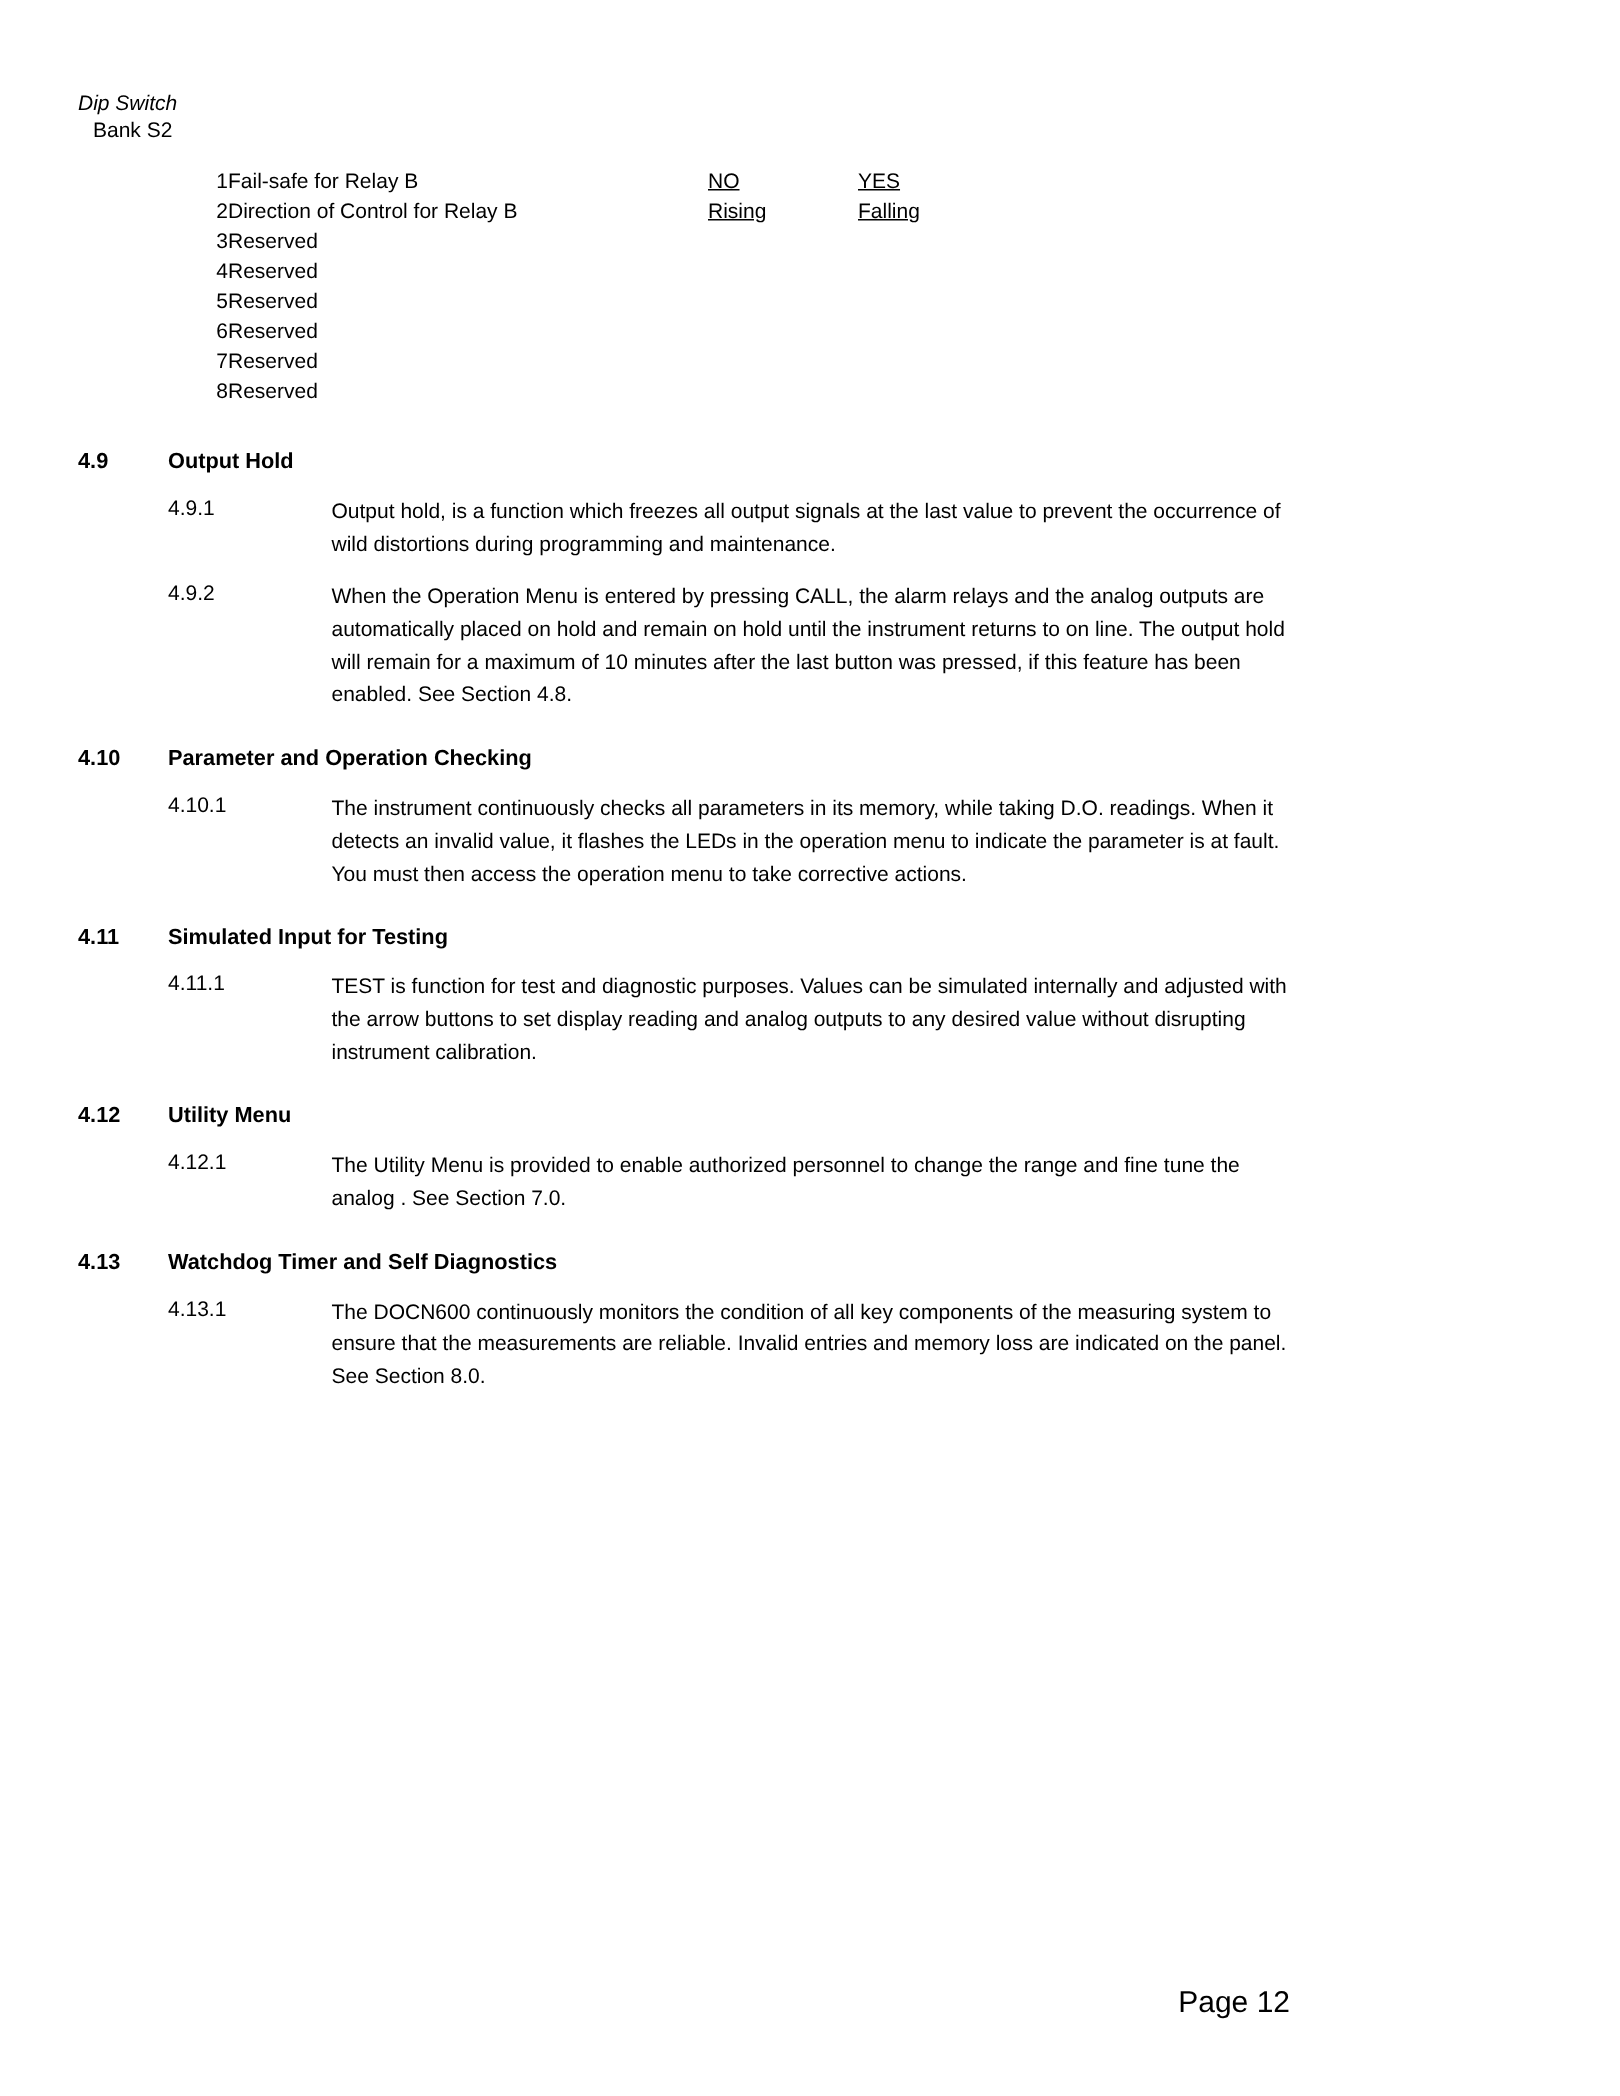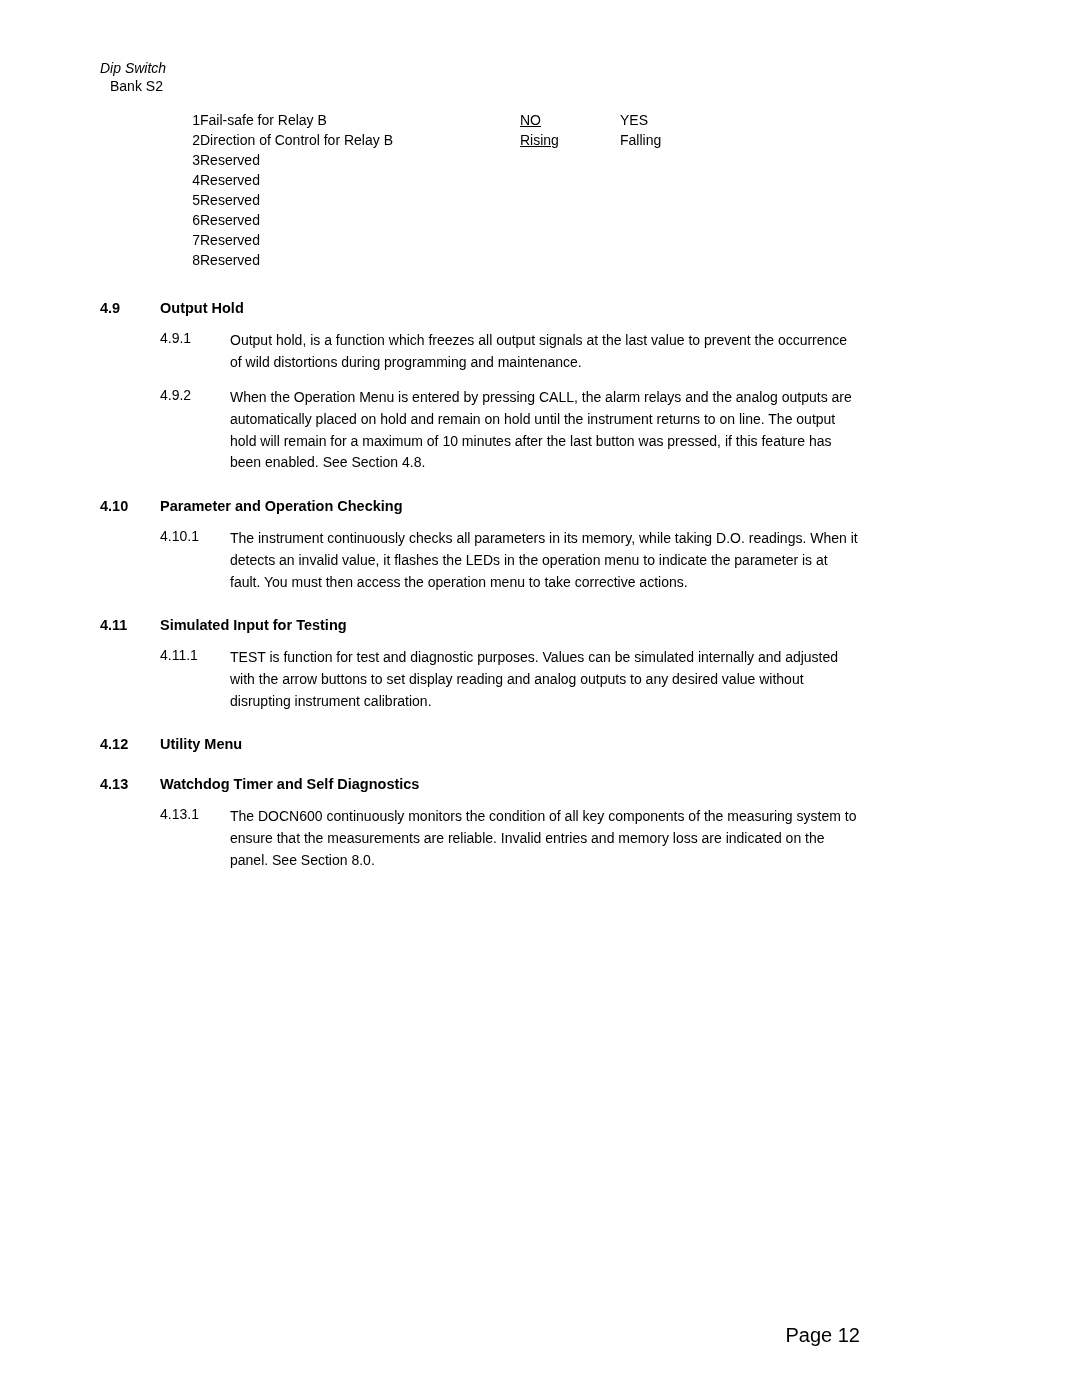--- a/index.html
+++ b/index.html
@@ -14,21 +14,21 @@
       font-size: 14px;
       color: #000000;
       width: 1080px;
       min-height: 1397px;
       position: relative;
     }
 
     .page {
       width: 940px;
       min-height: 1397px;
-      padding: 60px 80px 60px 100px;
+      padding: 60px 80px 60px 52px;
       position: relative;
     }
 
     .dip-switch-title {
       font-style: italic;
       font-size: 14px;
       margin-bottom: 2px;
     }
 
     .dip-switch-subtitle {
@@ -63,20 +63,21 @@
       padding-right: 60px;
     }
 
     .dip-no {
       width: 100px;
       text-decoration: underline;
     }
 
     .dip-yes {
       width: 100px;
+      text-decoration: underline;
     }
 
     .section-heading {
       font-weight: bold;
       font-size: 14.5px;
       margin-bottom: 14px;
       margin-top: 24px;
     }
 
     .section-num {
@@ -85,20 +86,21 @@
     }
 
     .subsection {
       margin-left: 60px;
       margin-bottom: 20px;
     }
 
     .subsection-row {
       display: flex;
       margin-bottom: 14px;
+      gap: 39px;
     }
 
     .subsection-num {
       min-width: 70px;
       font-size: 14px;
     }
 
     .subsection-text {
       flex: 1;
       font-size: 14px;
@@ -204,20 +206,26 @@
         <div class="section-heading"><span class="section-num">4.11</span>Simulated Input for Testing</div>
         <div class="subsection">
           <div class="subsection-row">
         <div class="subsection-num">4.11.1</div>
         <div class="subsection-text">TEST is function for test and diagnostic purposes. Values can be simulated internally and adjusted with the arrow buttons to set display reading and analog outputs to any desired value without disrupting instrument calibration.</div>
       </div>
         </div>
       </div>
       <div>
         <div class="section-heading"><span class="section-num">4.12</span>Utility Menu</div>
+        <div class="subsection">
+          <div class="subsection-row">
+        <div class="subsection-num">4.12.1</div>
+        <div class="subsection-text">The Utility Menu is provided to enable authorized personnel to change the range and fine tune the analog .  See Section 7.0.</div>
+      </div>
+        </div>
       </div>
       <div>
         <div class="section-heading"><span class="section-num">4.13</span>Watchdog Timer and Self Diagnostics</div>
         <div class="subsection">
           <div class="subsection-row">
         <div class="subsection-num">4.13.1</div>
         <div class="subsection-text">The DOCN600 continuously monitors the condition of all key components of the measuring system to ensure that the measurements are reliable. Invalid entries and memory loss are indicated on the panel. See Section 8.0.</div>
       </div>
         </div>
       </div>

